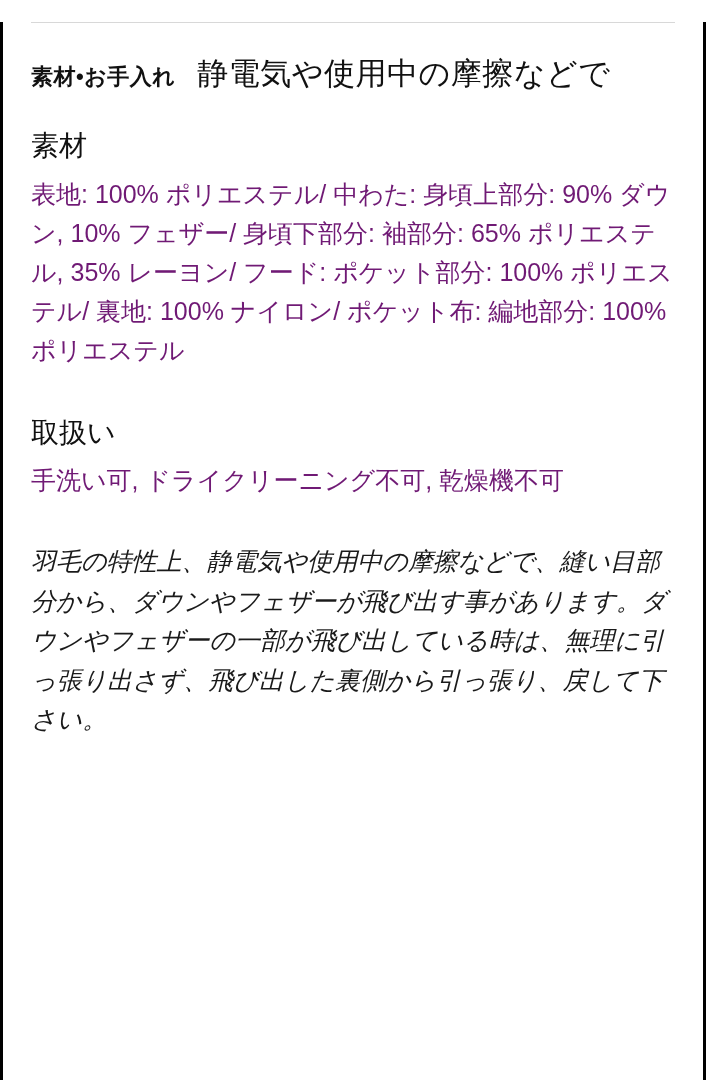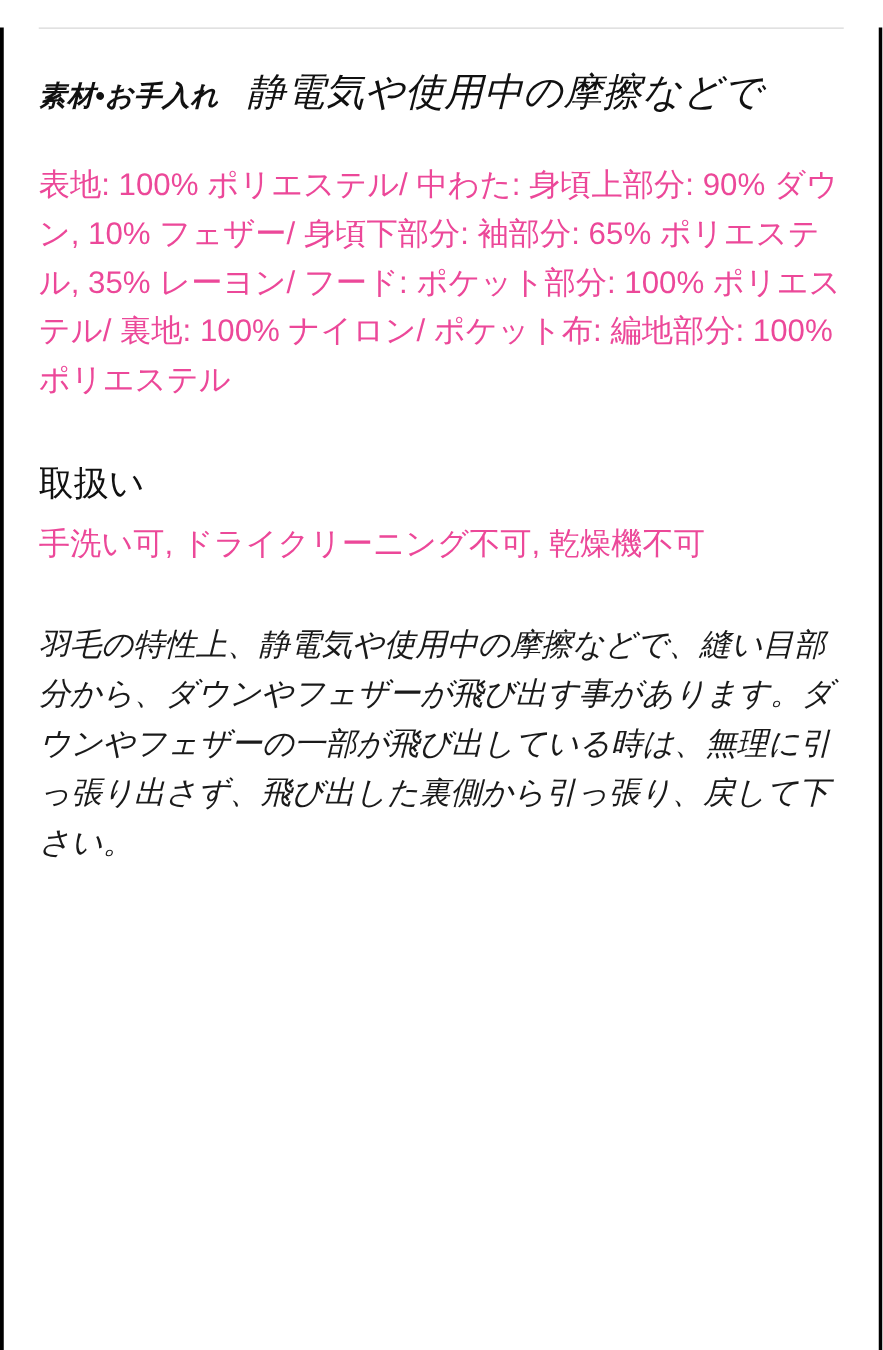--- a/index.html
+++ b/index.html
@@ -29,21 +29,20 @@
     background: #d8d8d8;
     margin: 22px 0 0 0;
     width: 100%;
   }
   .header-row {
     display: flex;
     align-items: baseline;
     margin-top: 30px;
     white-space: nowrap;
     overflow: hidden;
-    font-style: italic;
   }
   .header-label {
     font-size: 22px;
     font-weight: bold;
     letter-spacing: 0.5px;
     color: #111111;
     flex: 0 0 auto;
   }
   .header-title {
     font-size: 31px;
@@ -59,21 +58,21 @@
   .section-heading {
     font-size: 28px;
     font-weight: 400;
     color: #111111;
     margin: 0 0 12px 0;
     line-height: 1.2;
   }
   .section-body {
     font-size: 25px;
     line-height: 1.56;
-    color: #ec4899;
+    color: #701a75;
     margin: 0;
     word-break: break-all;
   }
   .care-section {
     margin-top: 46px;
   }
   .note-section {
     margin-top: 42px;
   }
   .note-body {
@@ -91,20 +90,21 @@
 <div class="page">
 
   <div class="top-rule"></div>
 
   <div class="header-row">
     <span class="header-label">素材•お手入れ</span>
     <span class="header-title">静電気や使用中の摩擦などで</span>
   </div>
 
   <div class="section">
+    <h2 class="section-heading">素材</h2>
     <p class="section-body">表地: 100% ポリエステル/ 中わた: 身頃上部分: 90% ダウン, 10% フェザー/ 身頃下部分: 袖部分: 65% ポリエステル, 35% レーヨン/ フード: ポケット部分: 100% ポリエステル/ 裏地: 100% ナイロン/ ポケット布: 編地部分: 100% ポリエステル</p>
   </div>
 
   <div class="section care-section">
     <h2 class="section-heading">取扱い</h2>
     <p class="section-body">手洗い可, ドライクリーニング不可, 乾燥機不可</p>
   </div>
 
   <div class="note-section">
     <p class="note-body">羽毛の特性上、静電気や使用中の摩擦などで、縫い目部分から、ダウンやフェザーが飛び出す事があります。ダウンやフェザーの一部が飛び出している時は、無理に引っ張り出さず、飛び出した裏側から引っ張り、戻して下さい。</p>

